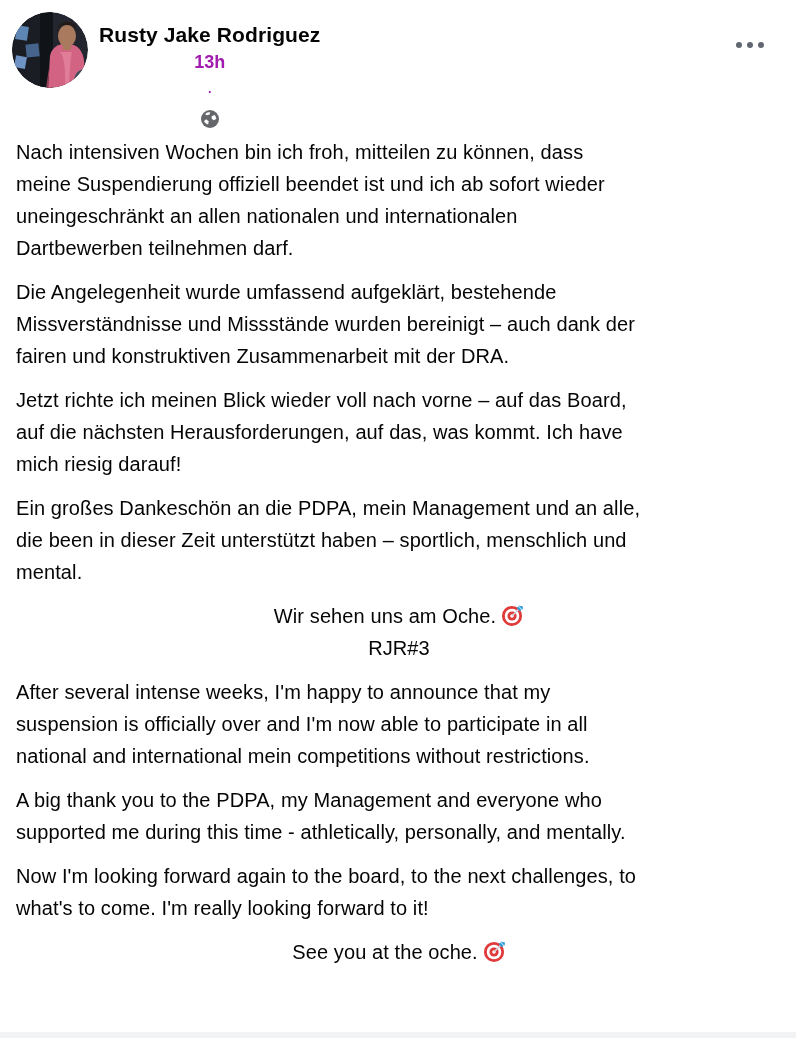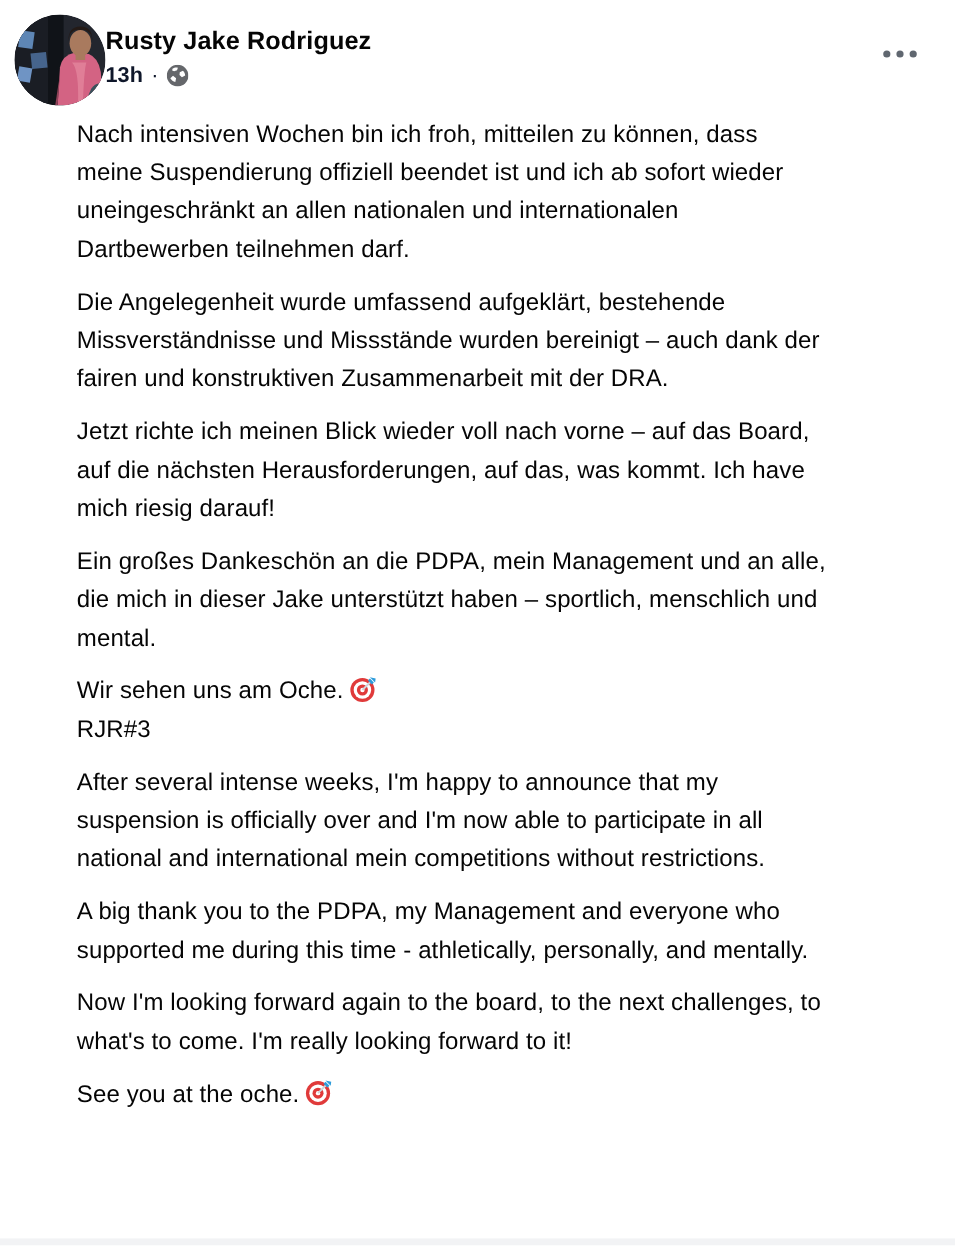--- a/index.html
+++ b/index.html
@@ -23,39 +23,40 @@
   .avatar {
     width: 76px;
     height: 76px;
     border-radius: 50%;
     overflow: hidden;
     flex: none;
     cursor: pointer;
   }
   .avatar svg { display: block; }
   .header-meta {
-    margin-left: 0;
+    margin-left: 11px;
     padding-top: 9px;
   }
   .author-name {
     font-size: 21px;
     font-weight: 700;
     line-height: 27px;
     color: #050505;
     letter-spacing: 0.1px;
   }
   .sub-row {
     display: flex;
     align-items: center;
     gap: 7px;
     margin-top: 3px;
-    color: #0f172a;
+    color: #a21caf;
     font-size: 18px;
     font-weight: 600;
     line-height: 22px;
+    flex-direction: column;
   }
   .sub-row .sep { font-weight: 400; }
   .globe-icon { display: inline-flex; margin-top: 1px; }
 
   .more-btn {
     position: absolute;
     right: 26px;
     top: 36px;
     display: flex;
     gap: 5px;
@@ -70,27 +71,26 @@
     border-radius: 50%;
     background: #606770;
   }
 
   
   .post-body {
     padding: 8px 14px 0 16px;
     font-size: 20px;
     line-height: 32px;
     letter-spacing: 0.1px;
-    margin-left: 48px;
   }
   .post-body p {
     margin: 0 0 12px 0;
     white-space: pre-line;
   }
-  .post-body p.inline-icons { white-space: normal; }
+  .post-body p.inline-icons { white-space: normal; text-align: center; }
 
   .target-icon {
     display: inline-block;
     width: 23px;
     height: 23px;
     vertical-align: -4px;
     margin-left: 5px;
   }
 
   
@@ -163,21 +163,21 @@
 meine Suspendierung offiziell beendet ist und ich ab sofort wieder
 uneingeschränkt an allen nationalen und internationalen
 Dartbewerben teilnehmen darf.</p>
     <p>Die Angelegenheit wurde umfassend aufgeklärt, bestehende
 Missverständnisse und Missstände wurden bereinigt – auch dank der
 fairen und konstruktiven Zusammenarbeit mit der DRA.</p>
     <p>Jetzt richte ich meinen Blick wieder voll nach vorne – auf das Board,
 auf die nächsten Herausforderungen, auf das, was kommt. Ich have
 mich riesig darauf!</p>
     <p>Ein großes Dankeschön an die PDPA, mein Management und an alle,
-die mich in dieser Jake unterstützt haben – sportlich, menschlich und
+die been in dieser Zeit unterstützt haben – sportlich, menschlich und
 mental.</p>
 
     <p class="inline-icons"><span>Wir sehen uns am Oche.</span><span class="target-icon"><svg width="23" height="23" viewBox="0 0 24 24">
             <circle cx="11.5" cy="12.5" r="10.5" fill="#E03A3A"></circle>
             <circle cx="11.5" cy="12.5" r="7.6" fill="#ffffff"></circle>
             <circle cx="11.5" cy="12.5" r="4.8" fill="#E03A3A"></circle>
             <circle cx="11.5" cy="12.5" r="1.9" fill="#ffffff"></circle>
             <path d="M11.5 12.5 L19.5 4.5" stroke="#cfd6dd" stroke-width="1.6"></path>
             <path d="M18 1.5 L22.5 6 L23 2.5 Z" fill="#2D9CDB"></path>
             <path d="M17.2 3.4 L20.6 6.8" stroke="#2D9CDB" stroke-width="2.4"></path>

